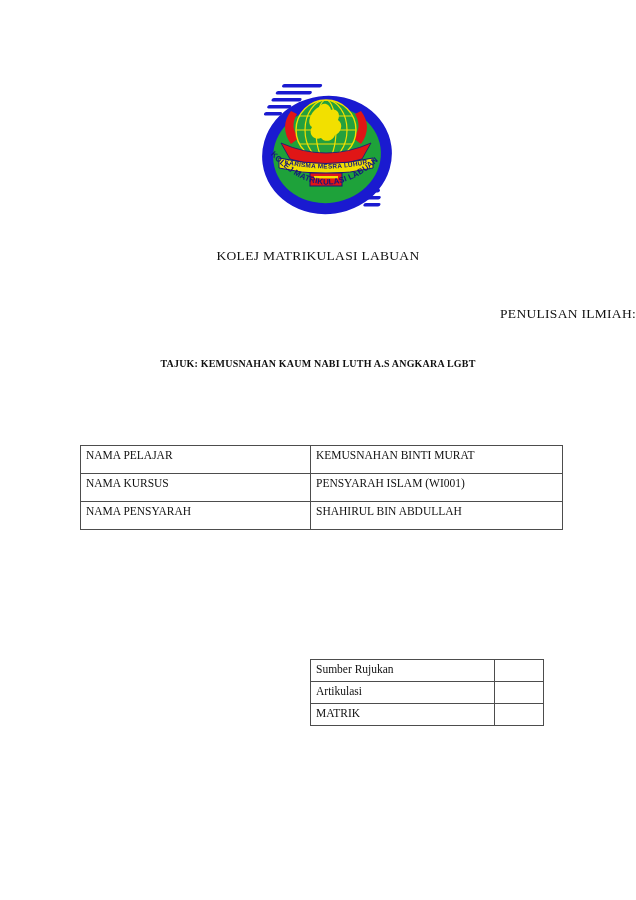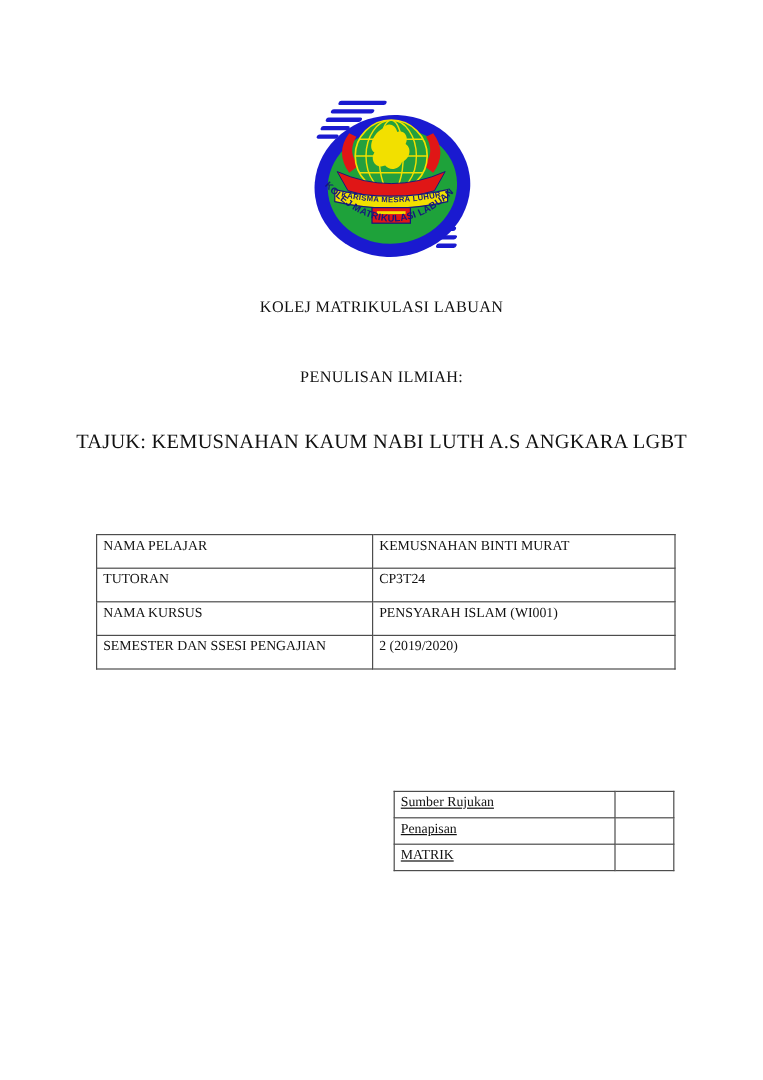--- a/index.html
+++ b/index.html
@@ -2,32 +2,32 @@
 <html><head>
 <meta charset="utf-8">
 <style>
   html,body{margin:0;padding:0;background:#ffffff;}
   body{width:636px;height:900px;position:relative;font-family:"Liberation Serif",serif;color:#111;overflow:hidden;}
 
   .logo-wrap{position:absolute;left:251px;top:83px;width:147px;height:135px;}
 
   .center-line{position:absolute;left:0;width:636px;text-align:center;white-space:nowrap;}
   .college-name{top:248px;font-size:13.5px;letter-spacing:.3px;}
-  .doc-type{top:306px;font-size:13.5px;letter-spacing:.3px;}
-  .paper-title{top:358px;font-size:17px;font-weight:normal;letter-spacing:.2px;}
+  .doc-type{top:306px;font-size:13.5px;letter-spacing:.3px;text-align:right;}
+  .paper-title{top:358px;font-size:10px;font-weight:bold;letter-spacing:.2px;}
 
   table{border-collapse:collapse;table-layout:fixed;position:absolute;background:#fff;border-radius:13px;}
   td{border:1px solid #4d4d4d;font-size:11.5px;padding:3px 5px 0 5px;vertical-align:top;overflow:hidden;white-space:nowrap;}
 
   .info-table{left:80px;top:445px;width:482px;}
   .info-table td{height:24px;}
   .info-table col.c1{width:230px;}
   .info-table col.c2{width:252px;}
 
-  .score-table{left:328px;top:659px;width:233px;text-decoration:underline;}
+  .score-table{left:310px;top:659px;width:233px;}
   .score-table td{height:18px;}
   .score-table col.c1{width:184px;}
   .score-table col.c2{width:49px;}
 </style>
 </head>
 <body>
 
 <div class="logo-wrap">
   <svg width="147" height="135" viewBox="0 0 147 135">
     <defs>
@@ -104,46 +104,42 @@
   <colgroup>
       <col class="c1">
       <col class="c2">
     </colgroup>
   <tbody>
     <tr>
       <td>NAMA PELAJAR</td>
       <td>KEMUSNAHAN BINTI MURAT</td>
     </tr>
     <tr>
-      <td>TUTORAN</td>
-      <td>CP3T24</td>
-    </tr>
-    <tr>
       <td>NAMA KURSUS</td>
       <td>PENSYARAH ISLAM (WI001)</td>
     </tr>
     <tr>
-      <td>SEMESTER DAN SSESI PENGAJIAN</td>
-      <td>2 (2019/2020)</td>
+      <td>NAMA PENSYARAH</td>
+      <td>SHAHIRUL BIN ABDULLAH</td>
     </tr>
   </tbody>
 </table>
 
 <table class="score-table">
   <colgroup>
       <col class="c1">
       <col class="c2">
     </colgroup>
   <tbody>
     <tr>
       <td>Sumber Rujukan</td>
       <td></td>
     </tr>
     <tr>
-      <td>Penapisan</td>
+      <td>Artikulasi</td>
       <td></td>
     </tr>
     <tr>
       <td>MATRIK</td>
       <td></td>
     </tr>
   </tbody>
 </table>
 
 </body></html>

